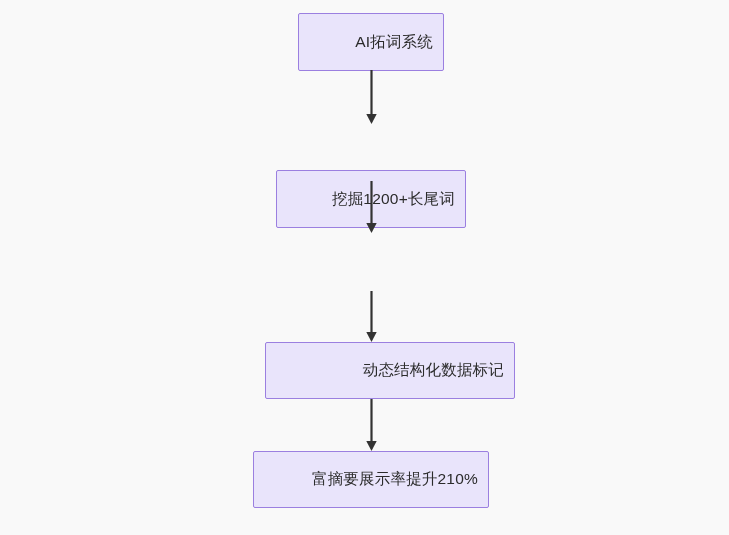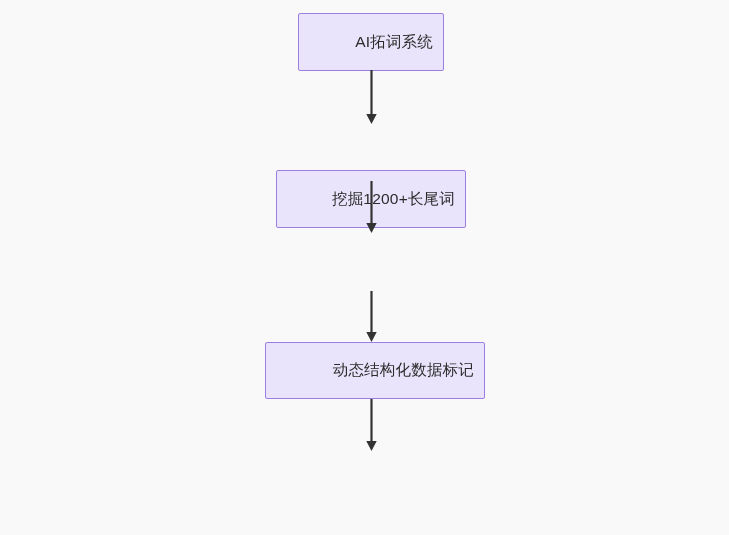--- a/index.html
+++ b/index.html
@@ -74,25 +74,28 @@
   </div>
 
 
   <div class="edge" style="left:360px; top:291px; width:24px; height:55px;">
     <svg width="24" height="55" viewBox="0 0 24 55">
       <line x1="11.5" y1="0" x2="11.5" y2="44" stroke="#333333" stroke-width="2.2"></line>
       <polygon points="11.5,51 6.3,41 16.7,41" fill="#333333"></polygon>
     </svg>
   </div>
 
-  <div class="node" style="left:265px; top:342px; width:220px; height:57px;">
+  <div class="node" style="left:265px; top:342px; width:250px; height:57px;">
     <span class="node-label">动态结构化数据标记</span>
   </div>
 
   <div class="edge" style="left:360px; top:399px; width:24px; height:55px;">
     <svg width="24" height="55" viewBox="0 0 24 55">
       <line x1="11.5" y1="0" x2="11.5" y2="45" stroke="#333333" stroke-width="2.2"></line>
       <polygon points="11.5,52 6.3,42 16.7,42" fill="#333333"></polygon>
     </svg>
   </div>
 
+  <div class="node" style="left:253px; top:451px; width:236px; height:57px;">
+    <span class="node-label">富摘要展示率提升210%</span>
+  </div>
 
 </div>
 
 </body></html>

